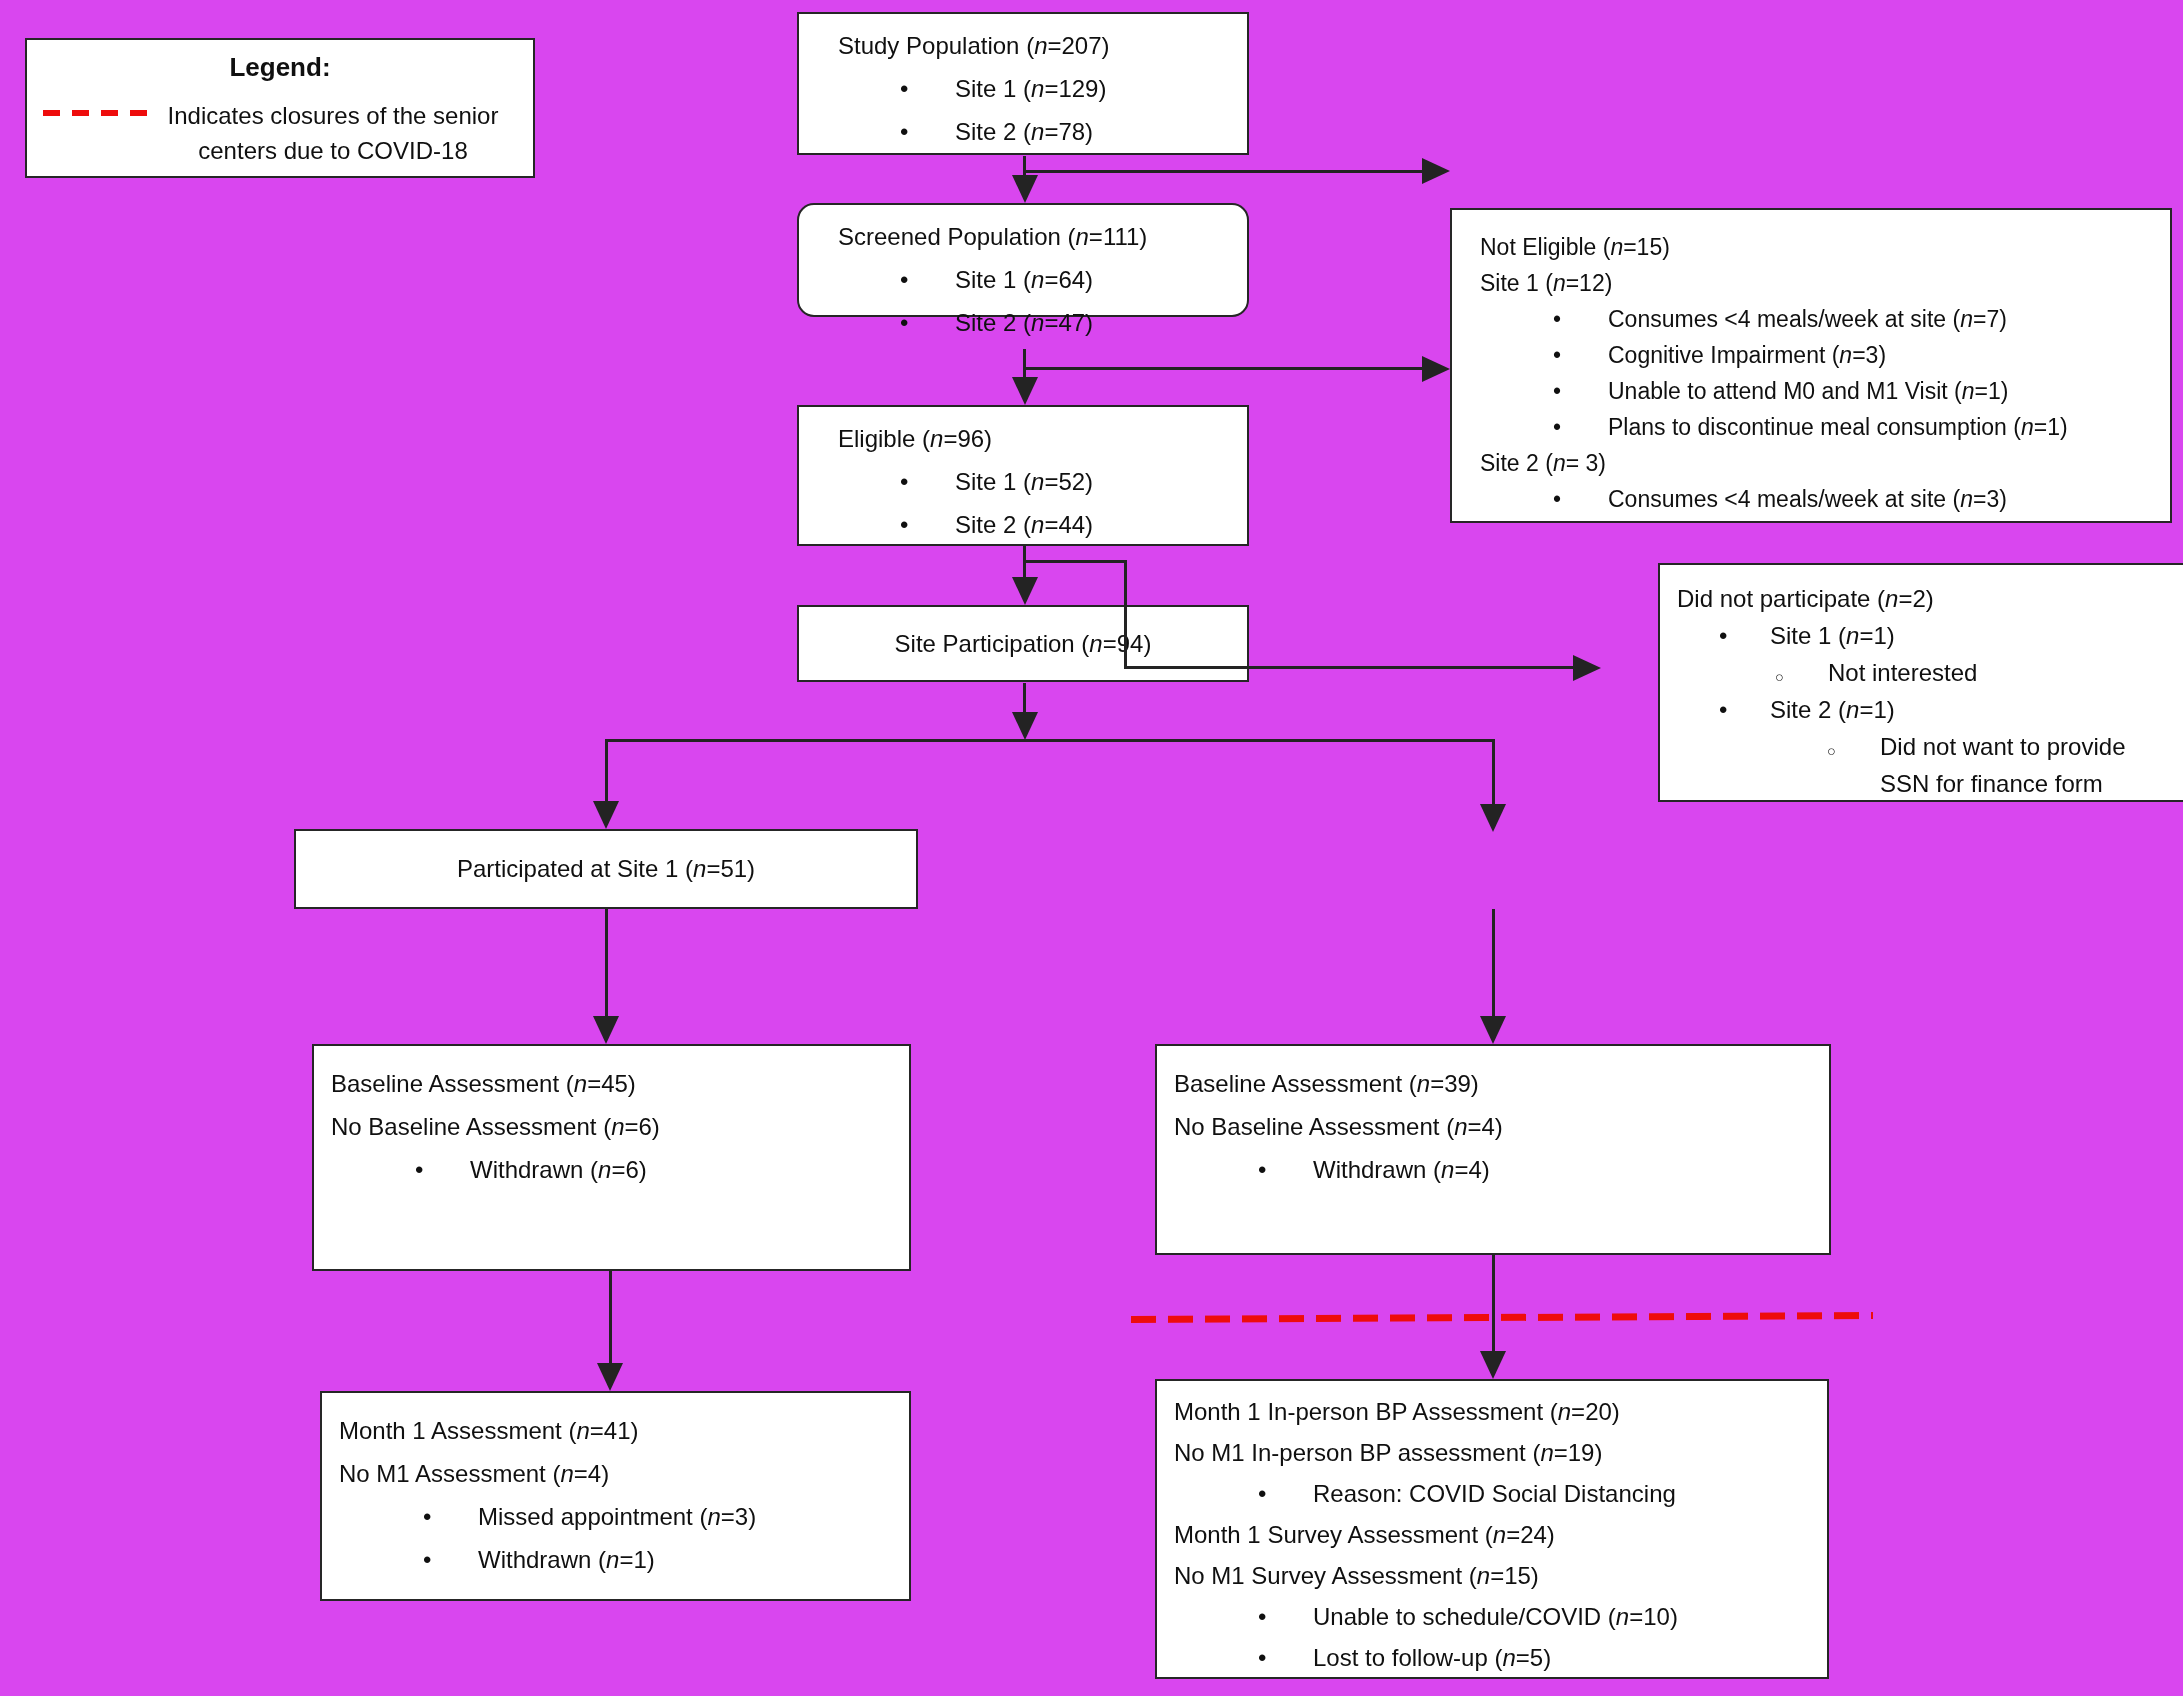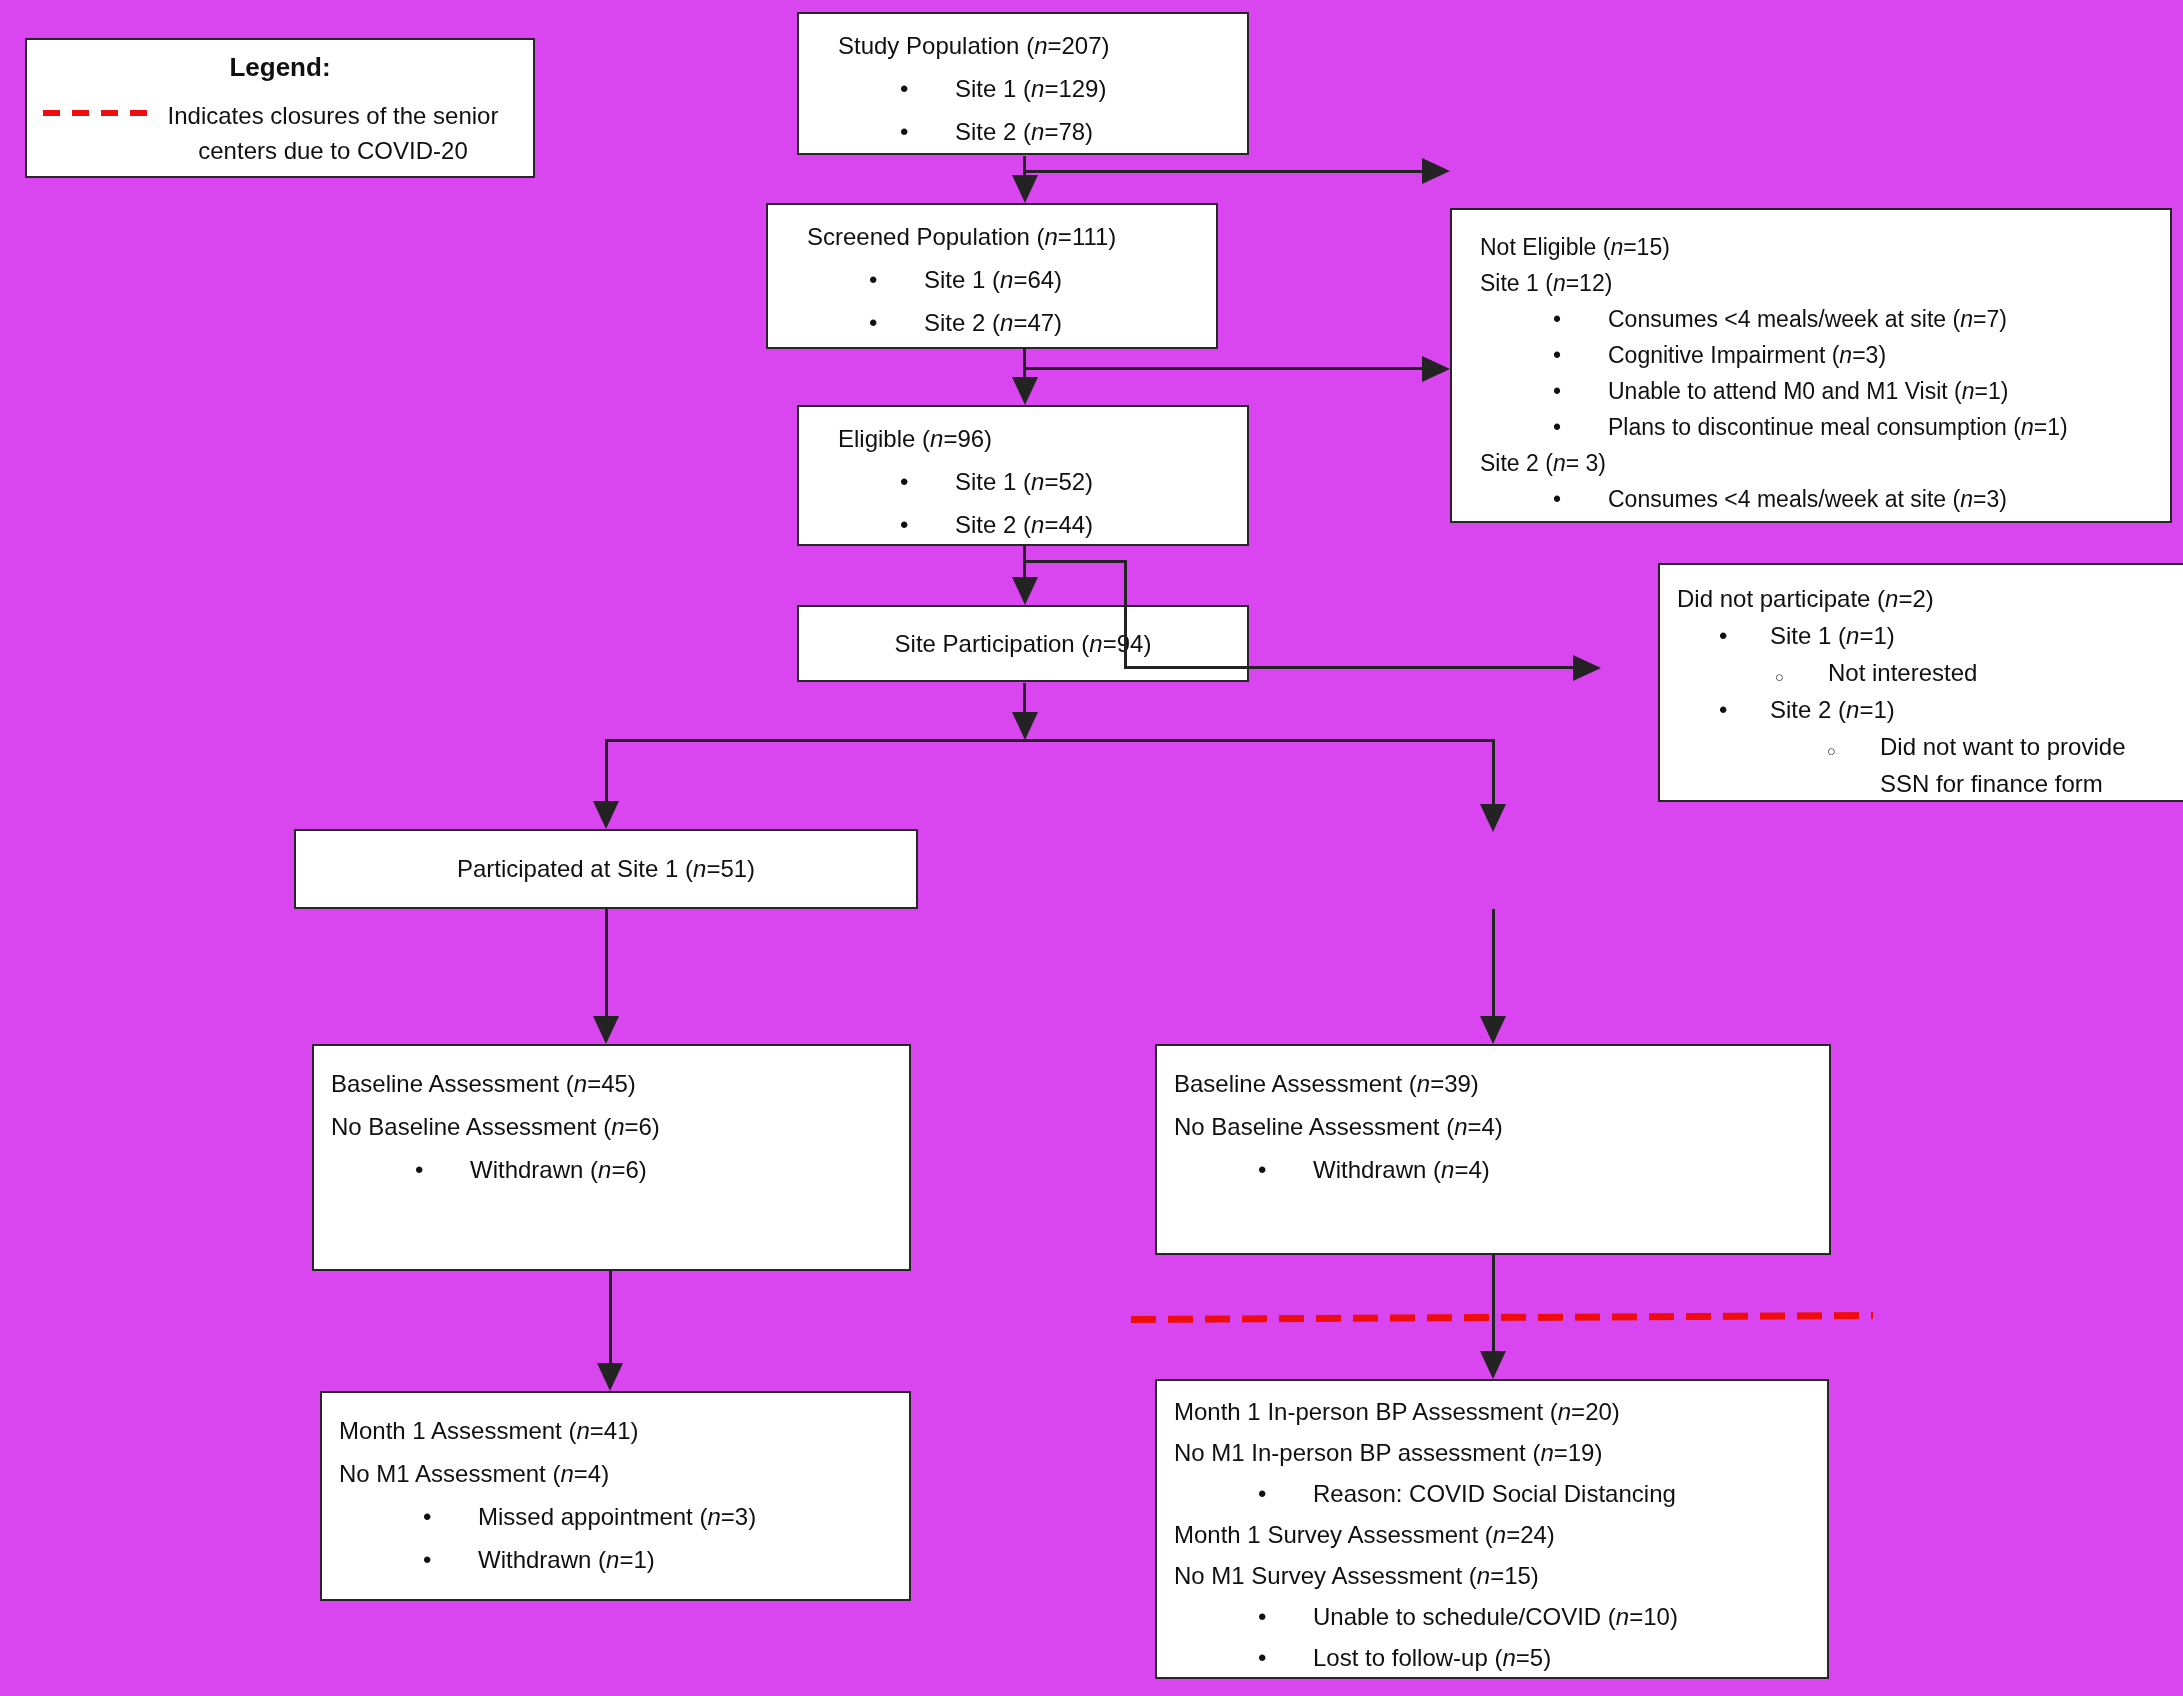--- a/index.html
+++ b/index.html
@@ -68,34 +68,34 @@
 <body>
 
 <div id="canvas">
 
   <div class="box" style="left:25px;top:38px;width:510px;height:140px;">
     <div class="legend-title">Legend:</div>
     <div class="legend-row">
       <div class="legend-dash"></div>
       <div class="legend-text">
         <div>Indicates closures of the senior</div>
-        <div>centers due to COVID-20</div>
+        <div>centers due to COVID-18</div>
       </div>
     </div>
   </div>
 
   <div class="box" style="left:797px;top:12.3px;width:452px;height:143px;">
     <div class="box-lines">
         <div class="line l0"><span class="txt">Study Population (<i>n</i>=207)</span></div>
         <div class="line l1"><span class="bul">•</span><span class="txt">Site 1 (<i>n</i>=129)</span></div>
         <div class="line l1"><span class="bul">•</span><span class="txt">Site 2 (<i>n</i>=78)</span></div>
       </div>
   </div>
 
-  <div class="box" style="left:766px;top:203px;width:452px;height:146px;">
+  <div class="box" style="left:797px;top:203px;width:452px;height:114px;border-radius:17px;">
     <div class="box-lines">
         <div class="line l0"><span class="txt">Screened Population (<i>n</i>=111)</span></div>
         <div class="line l1"><span class="bul">•</span><span class="txt">Site 1 (<i>n</i>=64)</span></div>
         <div class="line l1"><span class="bul">•</span><span class="txt">Site 2 (<i>n</i>=47)</span></div>
       </div>
   </div>
 
   <div class="box" style="left:797px;top:405px;width:452px;height:141px;">
     <div class="box-lines">
         <div class="line l0"><span class="txt">Eligible (<i>n</i>=96)</span></div>

